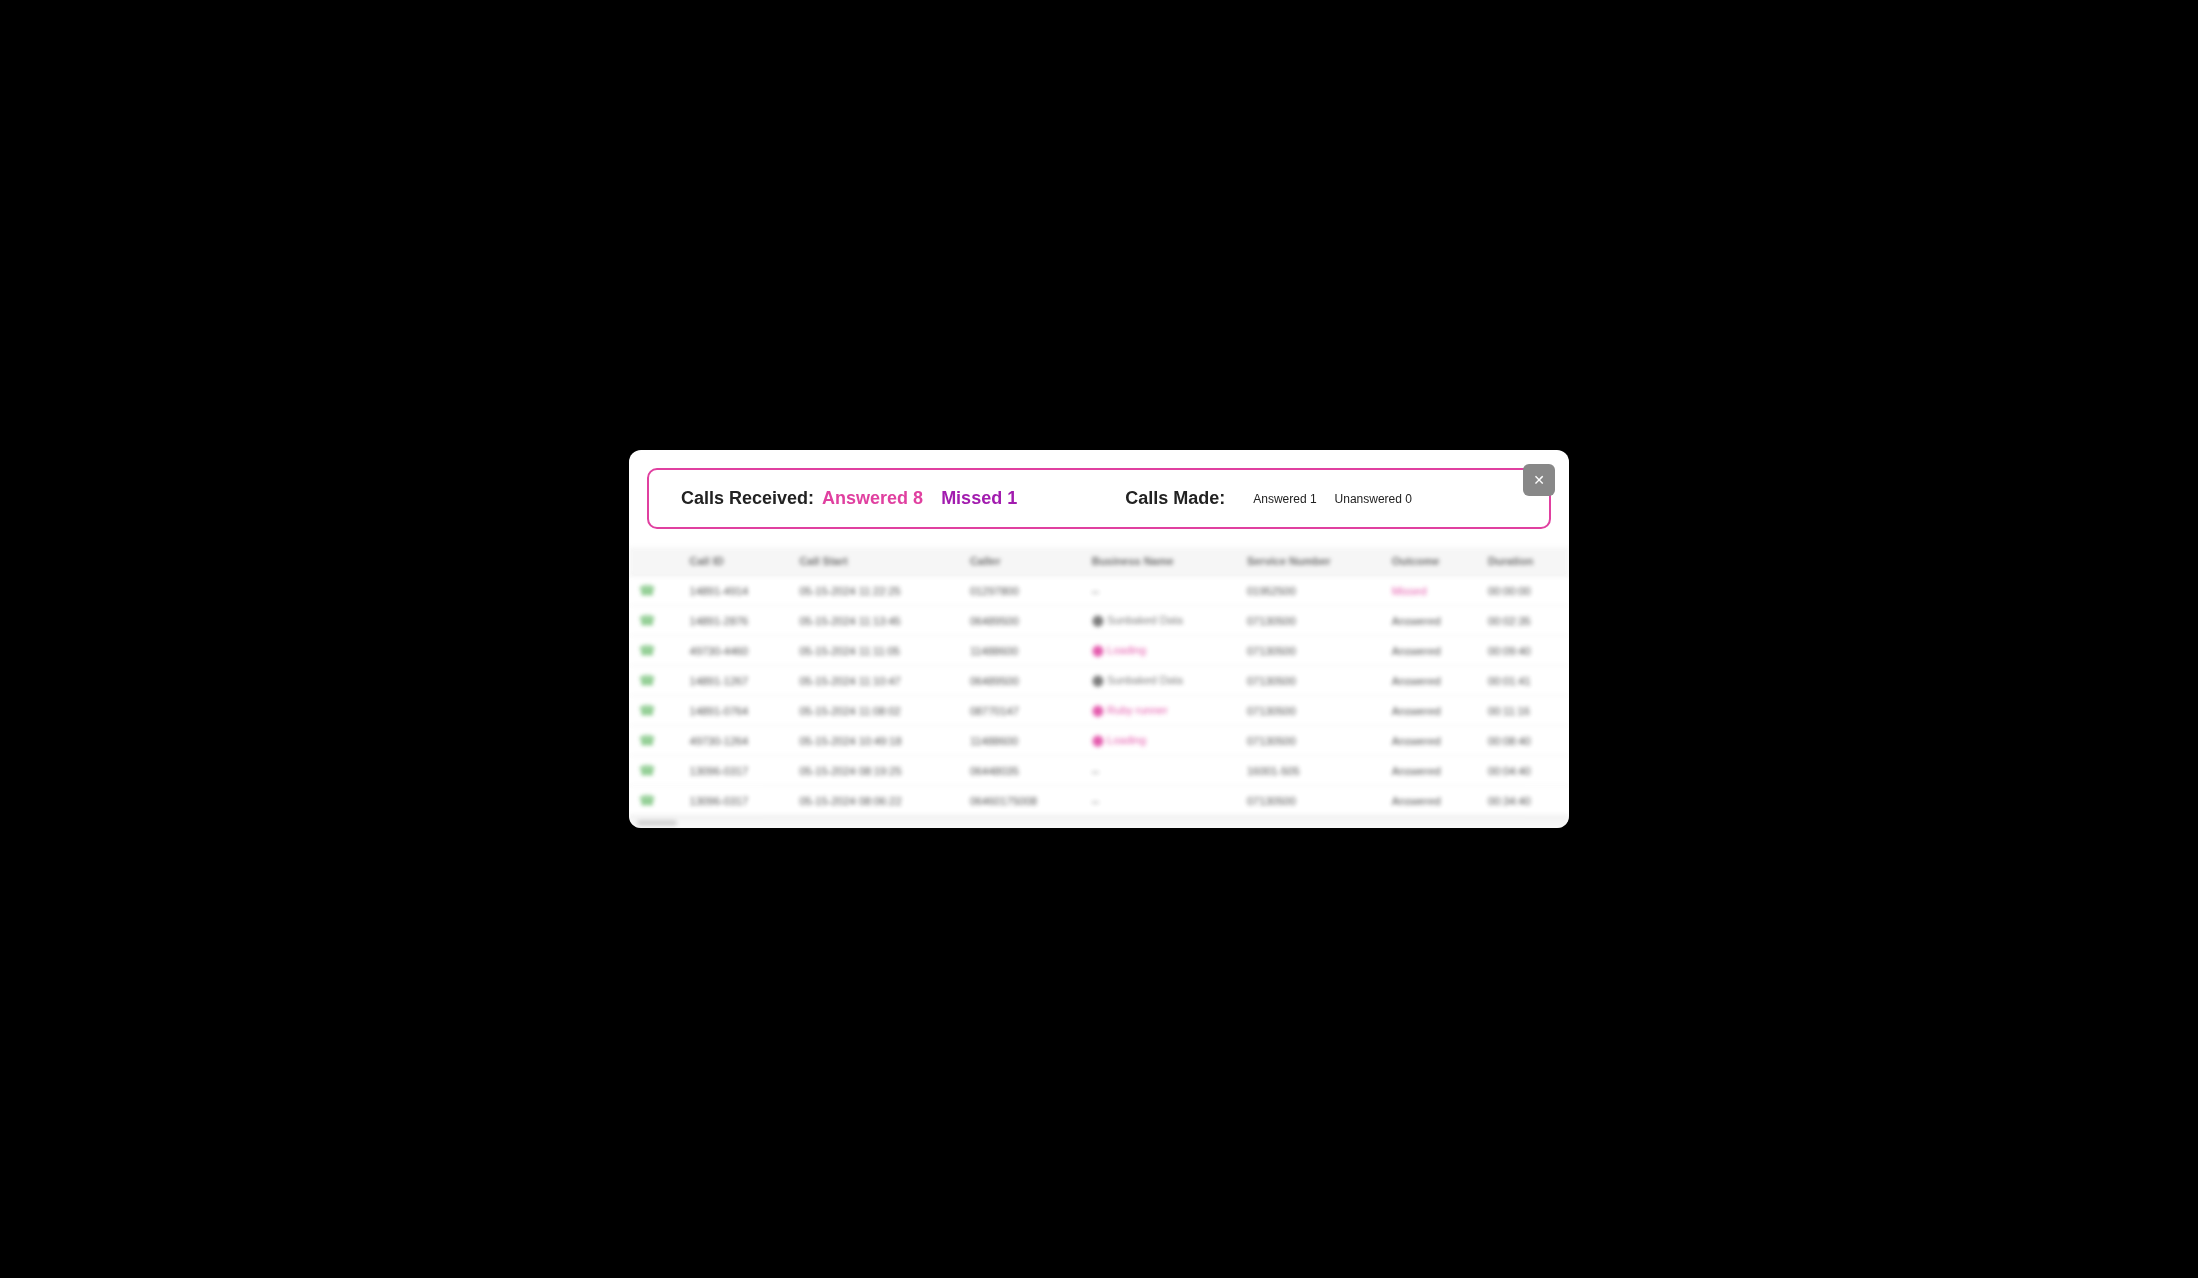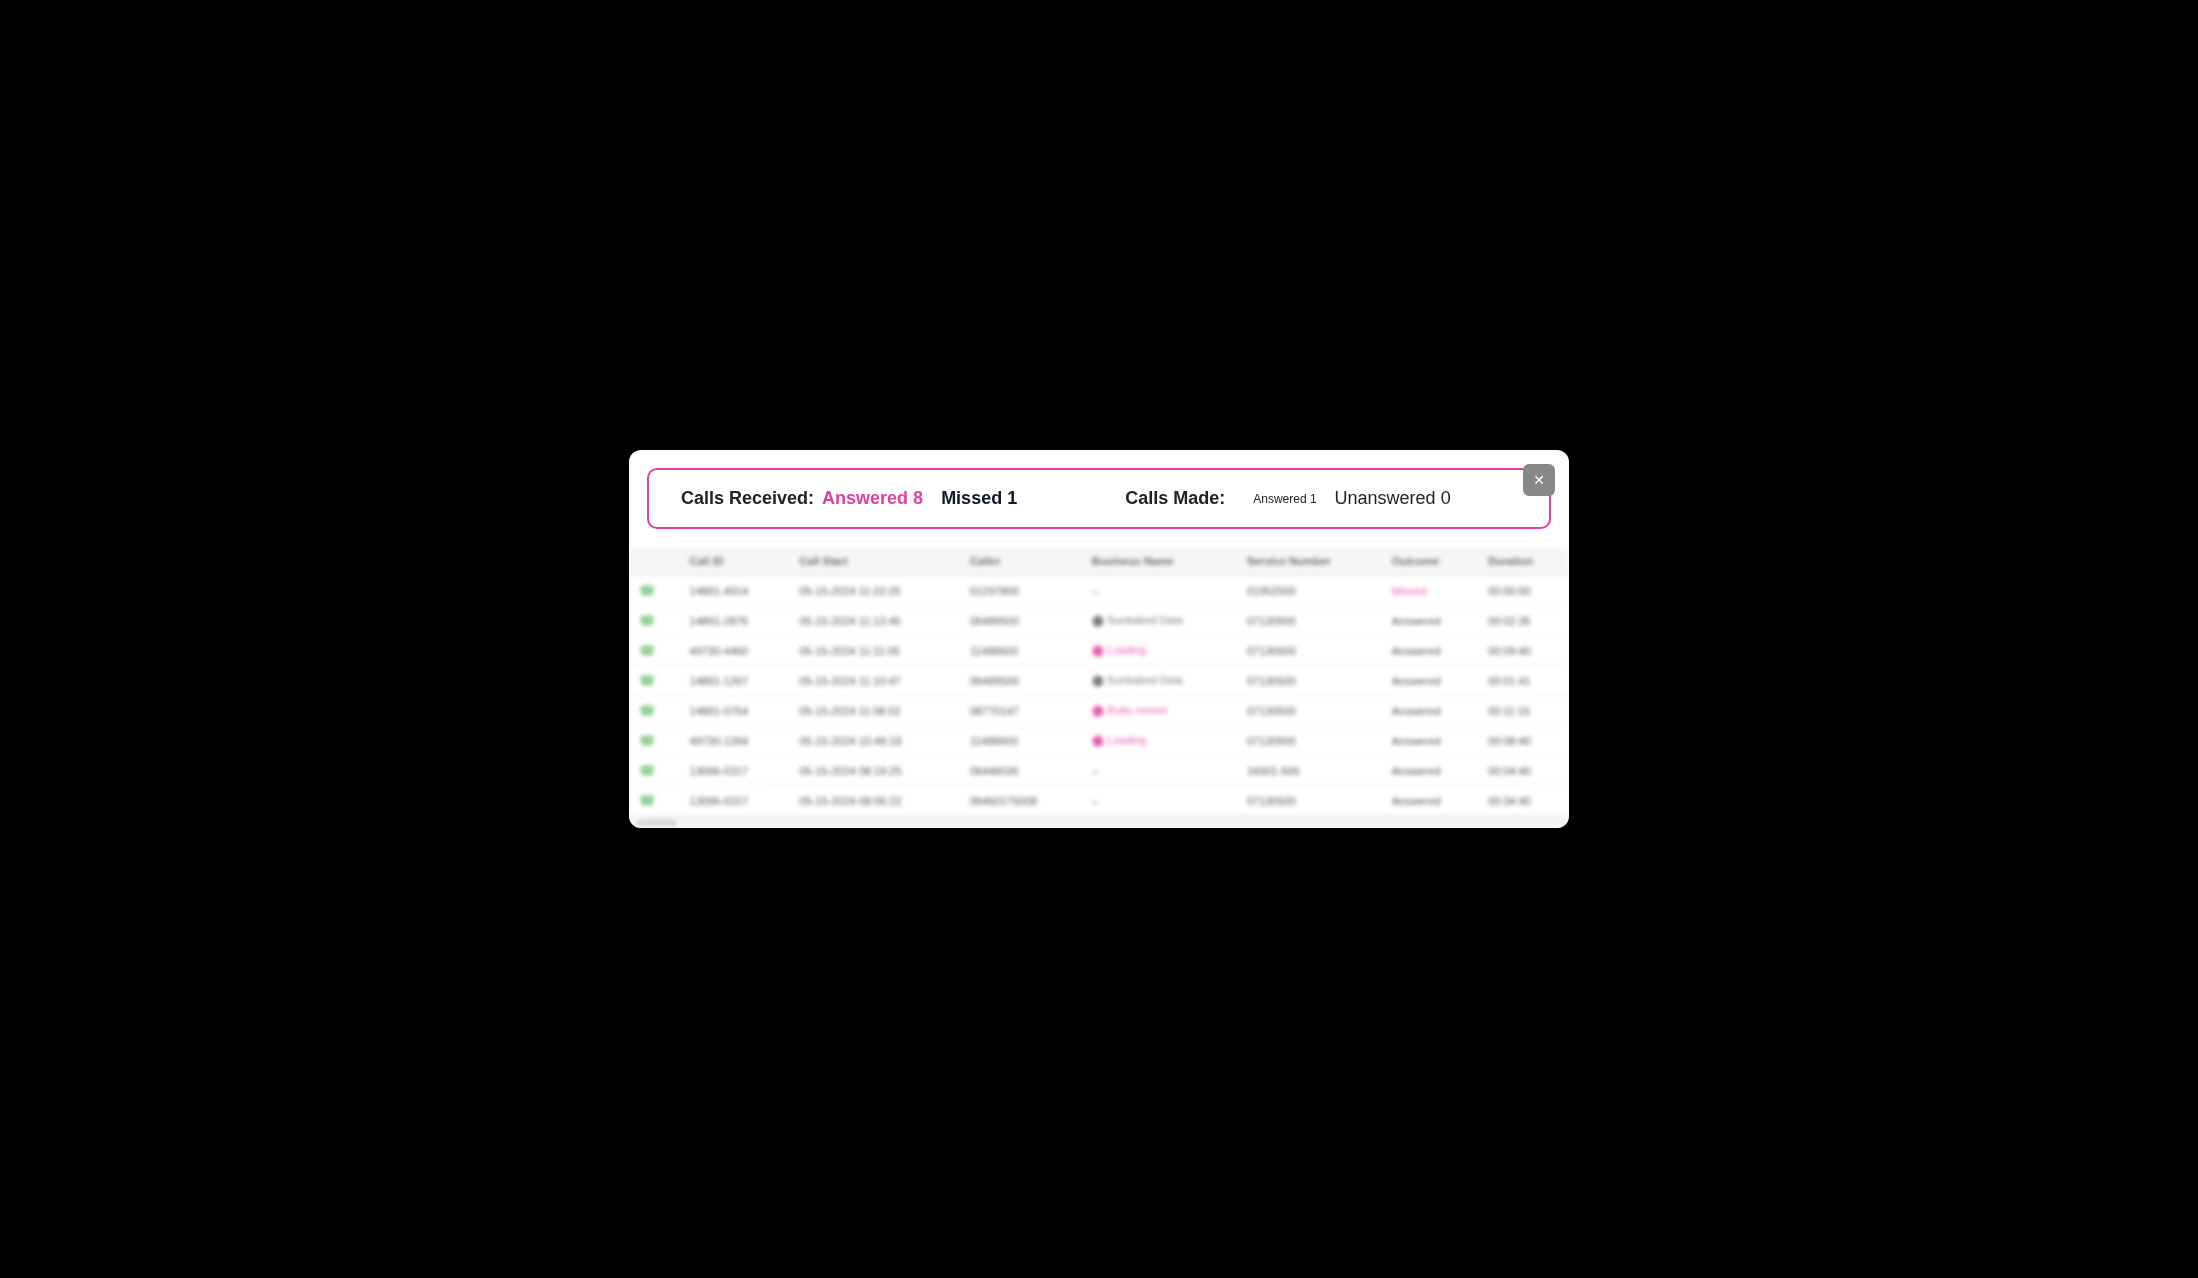--- a/index.html
+++ b/index.html
@@ -52,21 +52,21 @@
     }
 
     .answered-value {
       color: #e040a0;
       font-weight: 700;
       font-size: 18px;
       margin-right: 18px;
     }
 
     .missed-value {
-      color: #0f172a;
+      color: #a21caf;
       font-weight: 700;
       font-size: 18px;
     }
 
     .calls-made-section {
       display: flex;
       align-items: center;
       gap: 0;
       font-size: 18px;
       font-weight: 600;
@@ -86,21 +86,21 @@
       color: #222;
       font-weight: 400;
       font-size: 12px;
       margin-right: 18px;
       margin-left: 20px;
     }
 
     .calls-made-unanswered {
       color: #222;
       font-weight: 400;
-      font-size: 18px;
+      font-size: 12px;
     }
 
     
     .close-btn {
       position: absolute;
       top: 14px;
       right: 14px;
       width: 32px;
       height: 32px;
       background: #888;

